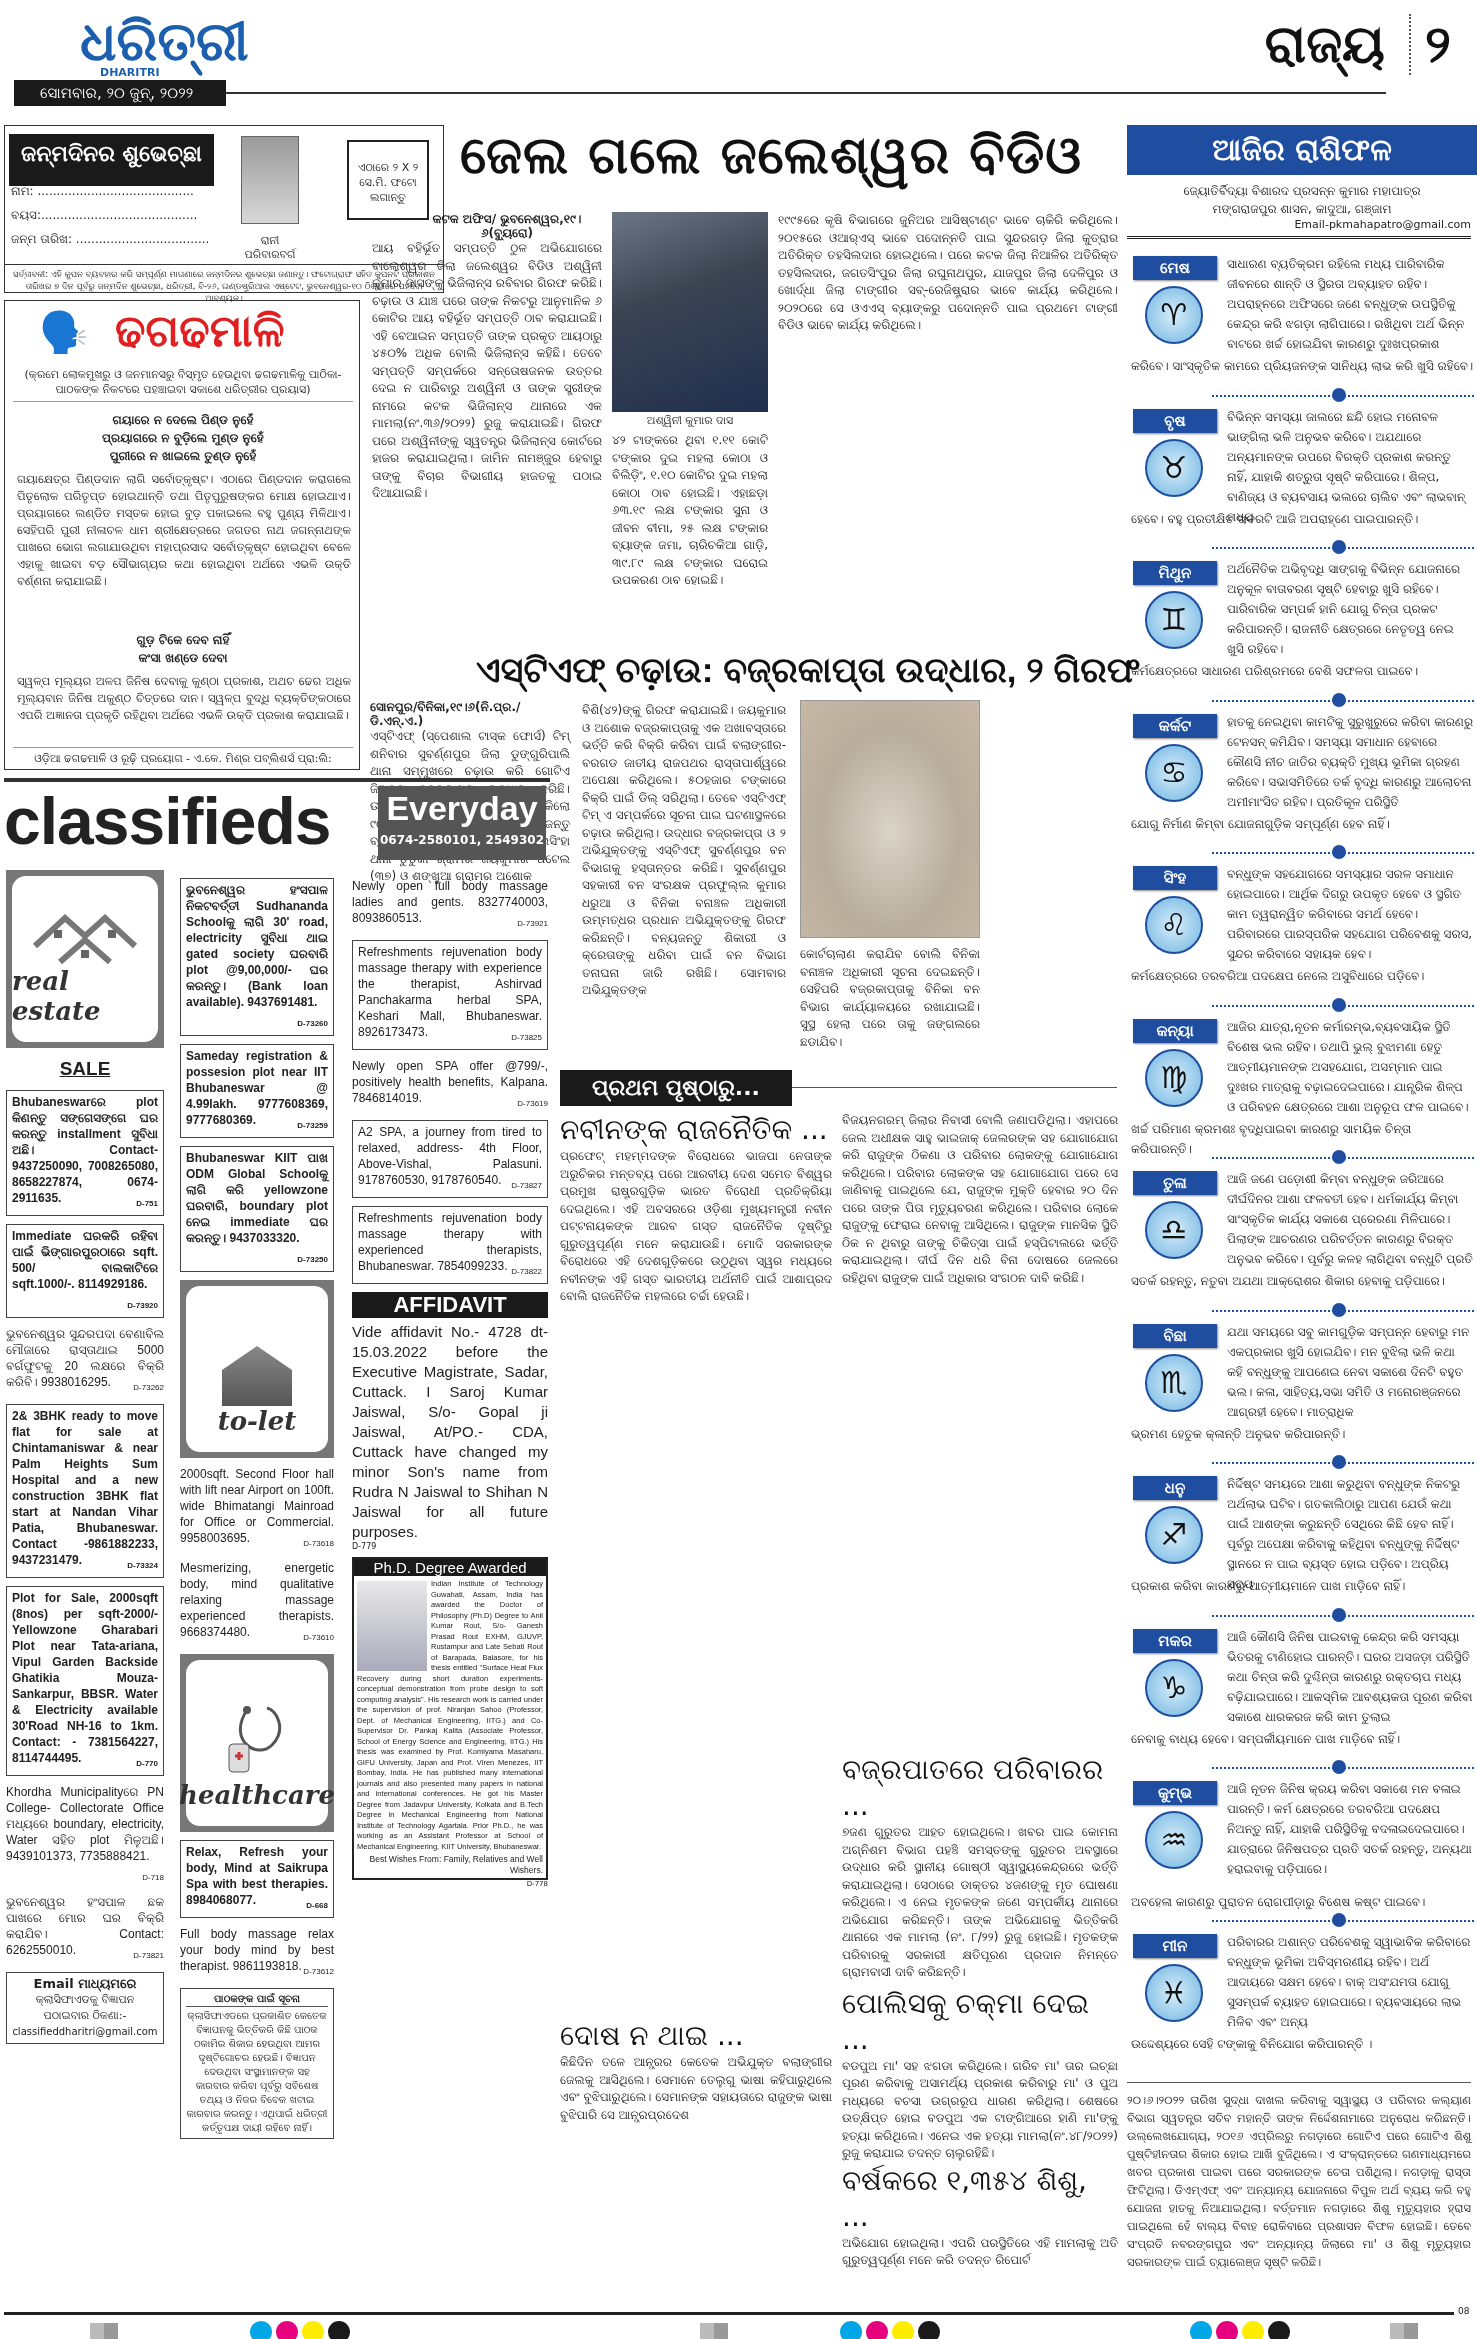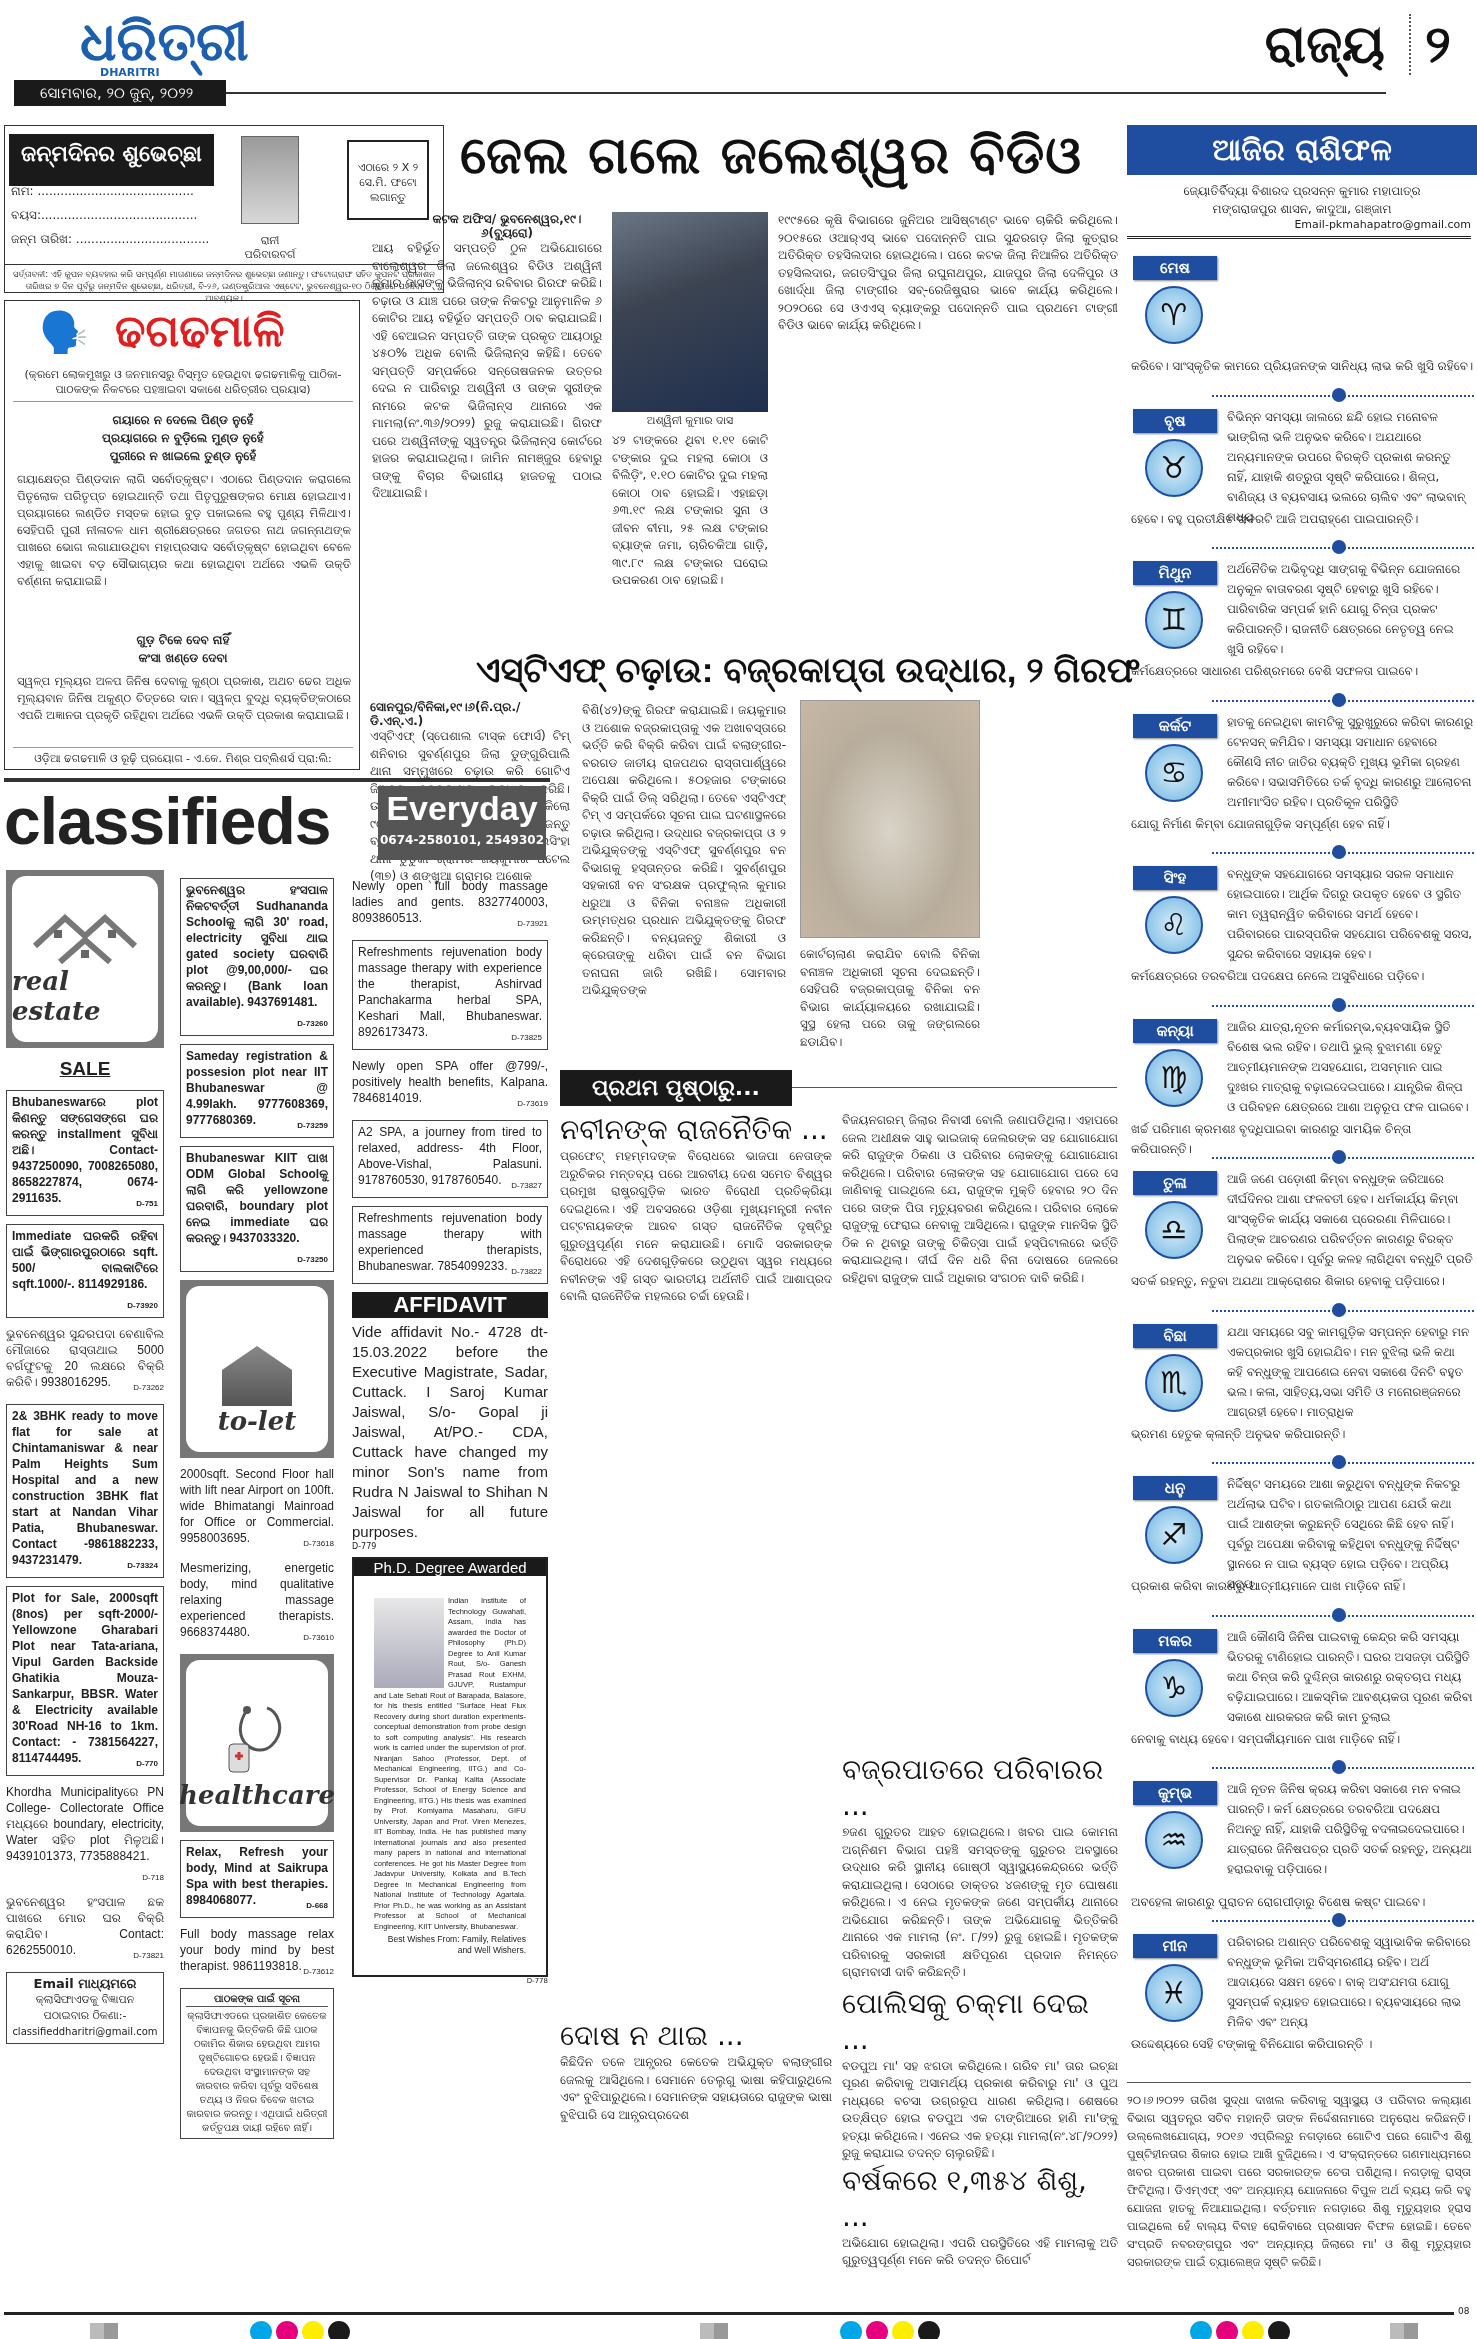--- a/index.html
+++ b/index.html
@@ -221,41 +221,42 @@
       <div class="ad adbox" style="margin: 8px 0px; font-size: 12px; line-height: 16px;"><span>Refreshments rejuvenation body massage therapy with experience the therapist, Ashirvad Panchakarma herbal SPA, Keshari Mall, Bhubaneswar. 8926173473.</span><span class="code">D-73825</span><div style="clear: both;"></div></div>
       <div class="ad" style="margin: 8px 0px; font-size: 12px; line-height: 16px;"><span>Newly open SPA offer @799/-, positively health benefits, Kalpana. 7846814019.</span><span class="code">D-73619</span><div style="clear: both;"></div></div>
       <div class="ad adbox" style="margin: 8px 0px; font-size: 12px; line-height: 16px;"><span>A2 SPA, a journey from tired to relaxed, address- 4th Floor, Above-Vishal, Palasuni. 9178760530, 9178760540.</span><span class="code">D-73827</span><div style="clear: both;"></div></div>
       <div class="ad adbox" style="margin: 8px 0px; font-size: 12px; line-height: 16px;"><span>Refreshments rejuvenation body massage therapy with experienced therapists, Bhubaneswar. 7854099233.</span><span class="code">D-73822</span><div style="clear: both;"></div></div>
     </div>
   <div style="background:#1a1a1a;color:#fff;font-weight:900;font-size:22px;text-align:center;font-family:'Liberation Sans',sans-serif;margin:8px 0 4px">AFFIDAVIT</div>
   <div class="ad">Vide affidavit No.- 4728 dt-15.03.2022 before the Executive Magistrate, Sadar, Cuttack. I Saroj Kumar Jaiswal, S/o- Gopal ji Jaiswal, At/PO.- CDA, Cuttack have changed my minor Son's name from Rudra N Jaiswal to Shihan N Jaiswal for all future purposes.</div>
   <div style="font-size:8px">D-779</div>
   <div class="box" style="margin-top:6px;border:2px solid #222">
     <div style="background:#1a1a1a;color:#fff;font-size:15px;text-align:center;font-family:'Liberation Sans',sans-serif">Ph.D. Degree Awarded</div>
-    <div style="padding:20px;font-size:7.5px;line-height:10.5px;font-family:'Liberation Sans',sans-serif;text-align:justify">
+    <div style="padding:3px;font-size:7.5px;line-height:10.5px;font-family:'Liberation Sans',sans-serif;text-align:justify">
       <div style="float:left;width:70px;height:90px;margin:2px 4px 2px 0;background:linear-gradient(#e8e8e8,#aab)"></div>
       <span>Indian Institute of Technology Guwahati, Assam, India has awarded the Doctor of Philosophy (Ph.D) Degree to Anil Kumar Rout, S/o- Ganesh Prasad</span>
       <span>Rout EXHM, GJUVP, Rustampur and Late Sebati Rout of Barapada, Balasore, for his thesis entitled "Surface Heat Flux Recovery during short duration experiments- conceptual demonstration from probe design to soft computing analysis". His research work is carried under the supervision of prof. Niranjan Sahoo (Professor, Dept. of Mechanical Engineering, IITG.) and Co-Supervisor Dr. Pankaj Kalita (Associate Professor, School of Energy Science and Engineering, IITG.) His thesis was examined by Prof. Komiyama Masaharu, GIFU University, Japan and Prof. Viren Menezes, IIT Bombay, India. He has published many international journals and also presented many papers in national and international conferences. He got his Master Degree from Jadavpur University, Kolkata and B.Tech Degree in Mechanical Engineering from National Institute of Technology Agartala. Prior Ph.D., he was working as an Assistant Professor at School of Mechanical Engineering, KIIT University, Bhubaneswar.</span>
       <div style="text-align:right;font-size:8.5px;margin-top:2px">Best Wishes From: Family, Relatives and Well Wishers.</div>
     </div>
   </div>
   <div style="font-size:7px;text-align:right">D-778</div>
 </div>
 
 <div class="abs raashi-head">ଆଜିର ରାଶିଫଳ</div>
 <div class="abs raashi-by">
   <div>ଜ୍ୟୋତିର୍ବିଦ୍ୟା ବିଶାରଦ ପ୍ରସନ୍ନ କୁମାର ମହାପାତ୍ର</div>
   <div>ମଙ୍ଗରାଜପୁର ଶାସନ, କାଦୁଆ, ଗଞ୍ଜାମ</div>
 </div>
 <div class="abs raashi-mail">Email-pkmahapatro@gmail.com</div>
 <div class="abs" style="left:1127px;top:236px;width:344px;height:3px;border-top:1px solid #222;border-bottom:1px solid #222"></div>
 <div id="signs">
     <div class="sign" style="top: 248px; height: 142.5px;">
       <div class="sign-label">ମେଷ</div>
       <div class="sign-icon">♈</div>
+      <div class="sign-text">ସାଧାରଣ ବ୍ୟତିକ୍ରମ ରହିଲେ ମଧ୍ୟ ପାରିବାରିକ ଜୀବନରେ ଶାନ୍ତି ଓ ସ୍ଥିରତା ଅବ୍ୟାହତ ରହିବ। ଅପରାହ୍ନରେ ଅଫିସରେ ଜଣେ ବନ୍ଧୁଙ୍କ ଉପସ୍ଥିତିକୁ କେନ୍ଦ୍ର କରି ଝଗଡ଼ା ଲାଗିପାରେ। ରଖିଥିବା ଅର୍ଥ ଭିନ୍ନ ବାଟରେ ଖର୍ଚ୍ଚ ହୋଇଯିବା କାରଣରୁ ଦୁଃଖପ୍ରକାଶ</div>
       <div class="sign-tail" style="top: 108px;">କରିବେ। ସାଂସ୍କୃତିକ କାମରେ ପ୍ରିୟଜନଙ୍କ ସାନିଧ୍ୟ ଲାଭ କରି ଖୁସି ରହିବେ।</div>
     </div>
     <div class="sep" style="top: 394.5px;"></div>
     <div class="sep-dot" style="top: 387.5px;"></div>
     <div class="sign" style="top: 400.5px; height: 142.5px;">
       <div class="sign-label">ବୃଷ</div>
       <div class="sign-icon">♉</div>
       <div class="sign-text">ବିଭିନ୍ନ ସମସ୍ୟା ଜାଲରେ ଛନ୍ଦି ହୋଇ ମନୋବଳ ଭାଙ୍ଗିଲା ଭଳି ଅନୁଭବ କରିବେ। ଅଯଥାରେ ଅନ୍ୟମାନଙ୍କ ଉପରେ ବିରକ୍ତି ପ୍ରକାଶ କରନ୍ତୁ ନାହିଁ, ଯାହାକି ଶତ୍ରୁତା ସୃଷ୍ଟି କରିପାରେ। ଶିଳ୍ପ, ବାଣିଜ୍ୟ ଓ ବ୍ୟବସାୟ ଭଲରେ ଚାଲିବ ଏବଂ ଲାଭବାନ୍ ମଧ୍ୟ</div>
       <div class="sign-tail" style="top: 108px;">ହେବେ। ବହୁ ପ୍ରତୀକ୍ଷିତ ଖବରଟି ଆଜି ଅପରାହ୍ଣେ ପାଇପାରନ୍ତି।</div>
     </div>

